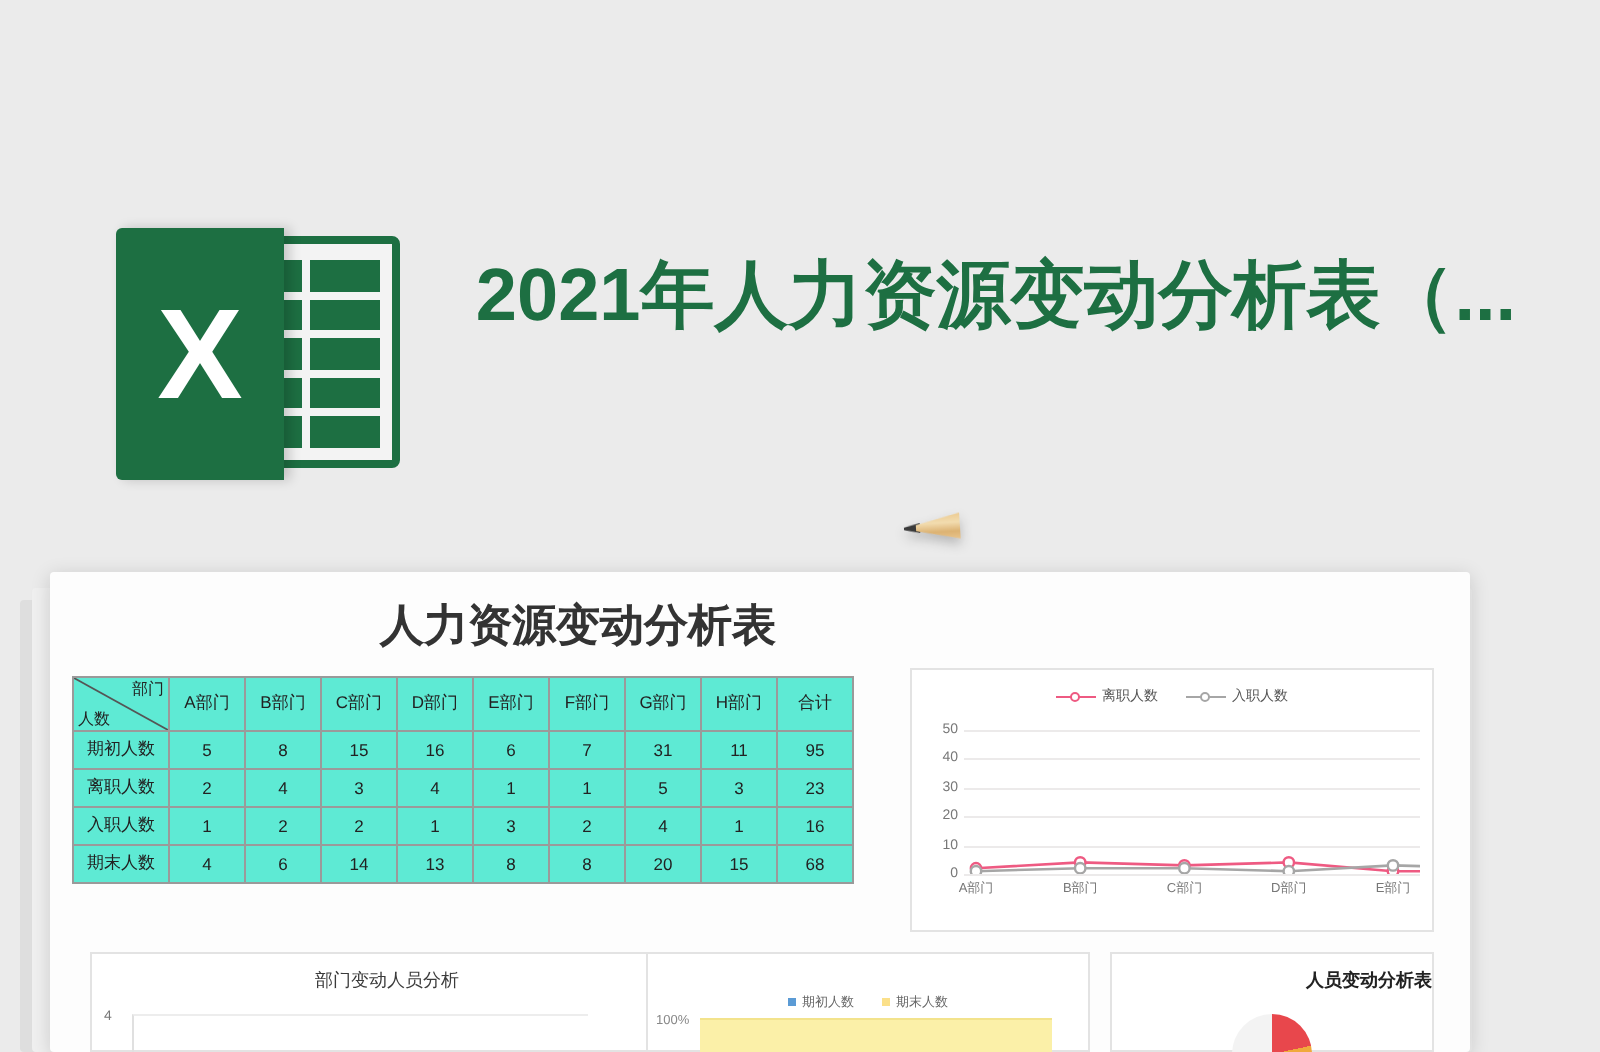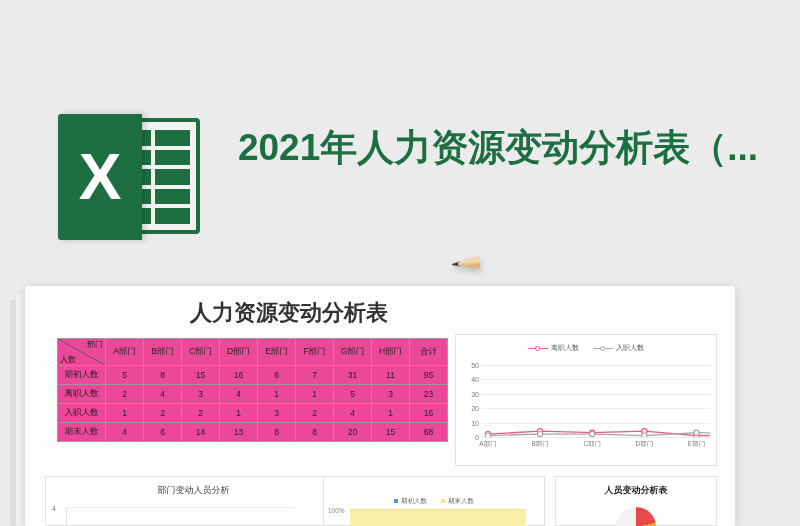--- a/index.html
+++ b/index.html
@@ -56,22 +56,22 @@
     box-shadow: 0 2px 10px rgba(0,0,0,.16);
     overflow: hidden;
   }
   .doc-title {
     position: absolute; left: 0; top: 12px; width: 440px; text-align: center;
     font-size: 22px; color: #333; font-weight: 700; margin-left: 44px;
   }
 
   
   .hr-table {
-    position: absolute; left: 32px; top: 52px;
-    border-collapse: collapse; font-size: 8.5px; color: #222; background: #ec4899;
+    position: absolute; left: 11px; top: 52px;
+    border-collapse: collapse; font-size: 8.5px; color: #222; background: #5eead4;
   }
   .hr-table td, .hr-table th {
     border: 1px solid #9a9a9a; width: 38px; height: 19px;
     text-align: center; vertical-align: middle; font-weight: normal; padding: 0;
   }
   .hr-table th.rowhead, .hr-table td.rowhead { width: 48px; text-align: center; }
   .hr-table th.corner {
     width: 48px; height: 27px; position: relative; overflow: hidden; padding: 0;
   }
   .corner-line { position: absolute; left: 0; top: 0; width: 100%; height: 100%; }
@@ -98,21 +98,21 @@
     transform: translateY(-50%); white-space: nowrap; }
   .xlab { position: absolute; top: 100%; margin-top: 3px; font-size: 6.5px; color: #777;
     transform: translateX(-50%); white-space: nowrap; }
 
   
   #mini-left   { left: 20px;  top: 190px; width: 297px; height: 50px; }
   #mini-mid    { left: 298px; top: 190px; width: 222px; height: 50px; }
   #mini-right  { left: 530px; top: 190px; width: 162px; height: 50px; }
   .mini-title { position: absolute; left: 0; top: 7px; width: 100%; text-align: center;
     font-size: 9px; color: #3b3b3b; }
-  .mini-title.bold { font-weight: bold; color: #222; }
+  .mini-title.bold { font-weight: bold; color: #222; text-align: right; }
   .mini-legend { position: absolute; left: 0; top: 20px; width: 100%;
     display: flex; justify-content: center; gap: 14px; font-size: 6.5px; color: #666; }
   .sq { width: 4px; height: 4px; display: inline-block; margin-right: 3px;
     vertical-align: middle; }
   .axis100 { position: absolute; left: 4px; top: 30px; font-size: 6.5px; color: #888; }
   .bar-yellow { position: absolute; left: 26px; top: 32px; width: 176px; height: 18px;
     background: #fbf0a8; border-top: 1px solid #f3e38c; }
   .mini-axis4 { position: absolute; left: 6px; top: 28px; font-size: 7px; color: #777; }
   .mini-plot-box { position: absolute; left: 20px; top: 30px; width: 228px; height: 20px;
     border-left: 1px solid #e0e0e0; border-top: 1px solid #ededed; }

